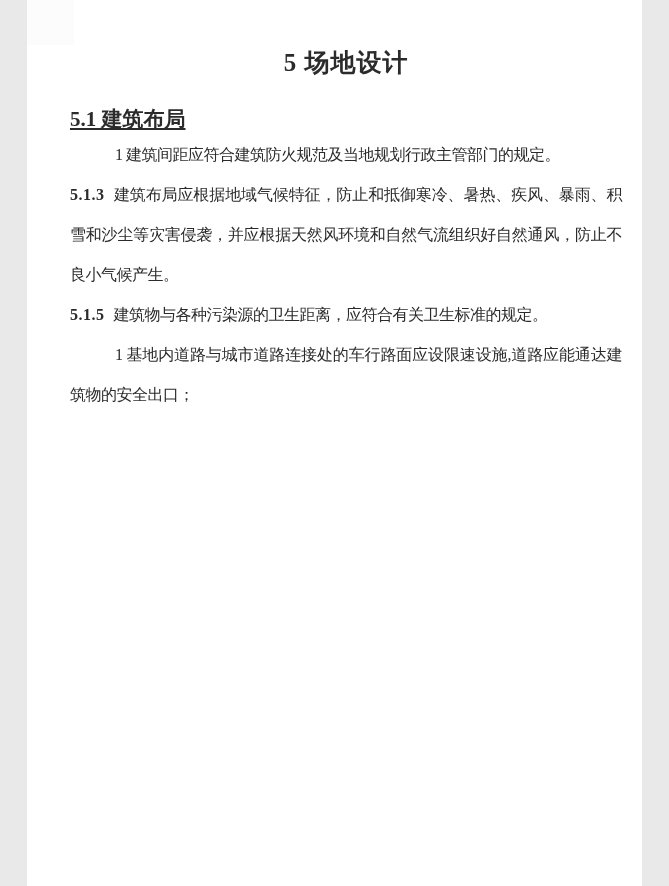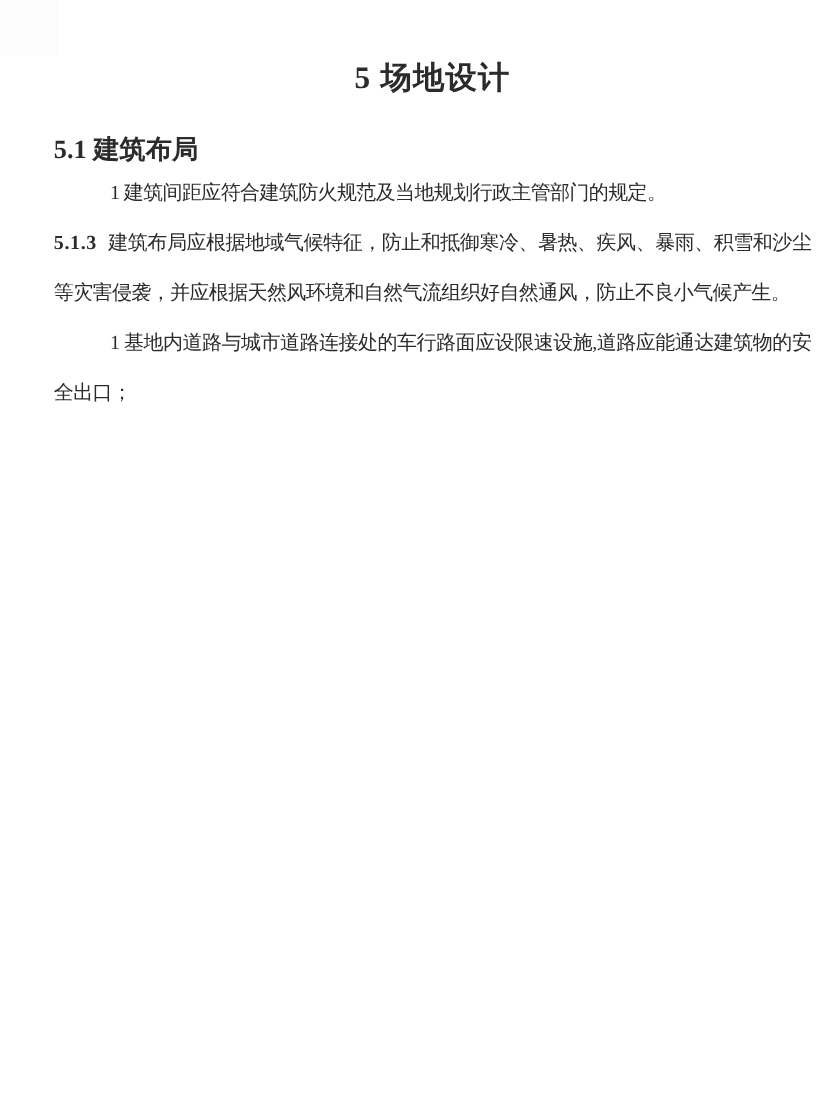--- a/index.html
+++ b/index.html
@@ -1,18 +1,18 @@
 <!DOCTYPE html>
 <html lang="zh"><head>
 <meta charset="utf-8">
 <style>
   html, body { margin: 0; padding: 0; background: #e9e9e9; }
   .page {
     position: relative;
-    width: 669px;
+    width: 615px;
     height: 886px;
     margin: 0 auto;
     background: #ffffff;
     overflow: hidden;
     font-family: "Liberation Serif", "DejaVu Serif", serif;
     color: #2b2b2b;
   }
   .scan-artifact {
     position: absolute;
     left: 0; top: 0;
@@ -30,20 +30,21 @@
     line-height: 34px;
     text-align: center;
     letter-spacing: 1px;
   }
   .heading {
     margin: 23px 0 0 0;
     font-size: 21px;
     font-weight: bold;
     line-height: 32px;
     letter-spacing: 0px;
+    text-decoration: underline;
   }
   .heading.second {
     margin-top: 28px;
   }
   .clause {
     margin: 0;
     font-size: 16px;
     line-height: 40px;
     letter-spacing: -0.5px;
     text-align: justify;
@@ -76,20 +77,21 @@
     <h2 class="heading">5.1 建筑布局</h2>
 
 
 
     <p class="clause sub"><span>1 建筑间距应符合建筑防火规范及当地规划行政主管部门的规定。</span></p>
 
 
     <p class="clause"><span class="num">5.1.3</span><span>建筑布局应根据地域气候特征，防止和抵御寒冷、暑热、疾风、暴雨、积雪和沙尘等灾害侵袭，并应根据天然风环境和自然气流组织好自然通风，防止不良小气候产生。</span></p>
 
 
+    <p class="clause"><span class="num">5.1.5</span><span>建筑物与各种污染源的卫生距离，应符合有关卫生标准的规定。</span></p>
 
 
 
 
     <p class="clause sub"><span>1 基地内道路与城市道路连接处的车行路面应设限速设施,道路应能通达建筑物的安全出口；</span></p>
 
   </div>
 </div>
 
 </body></html>

